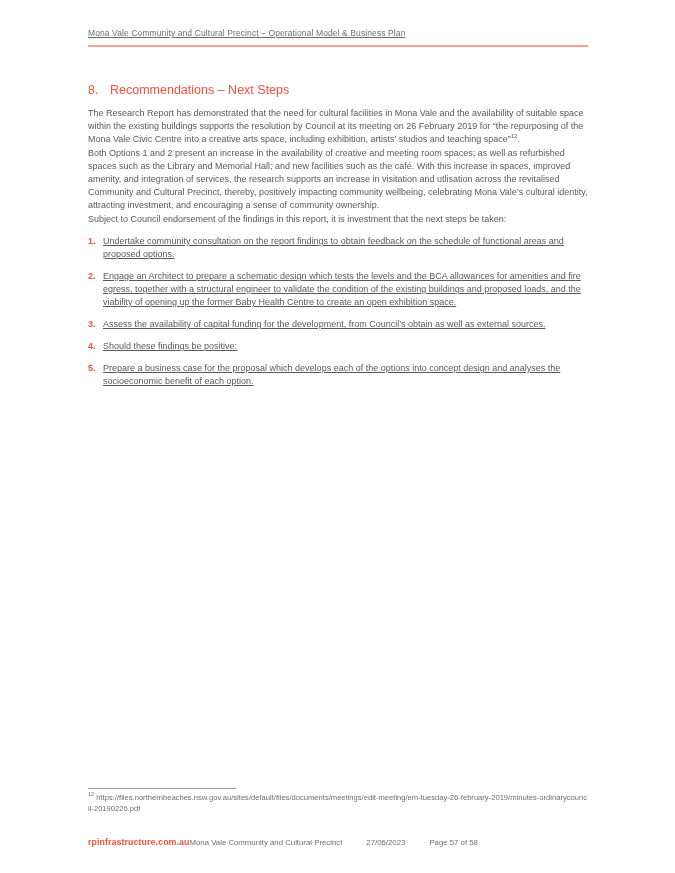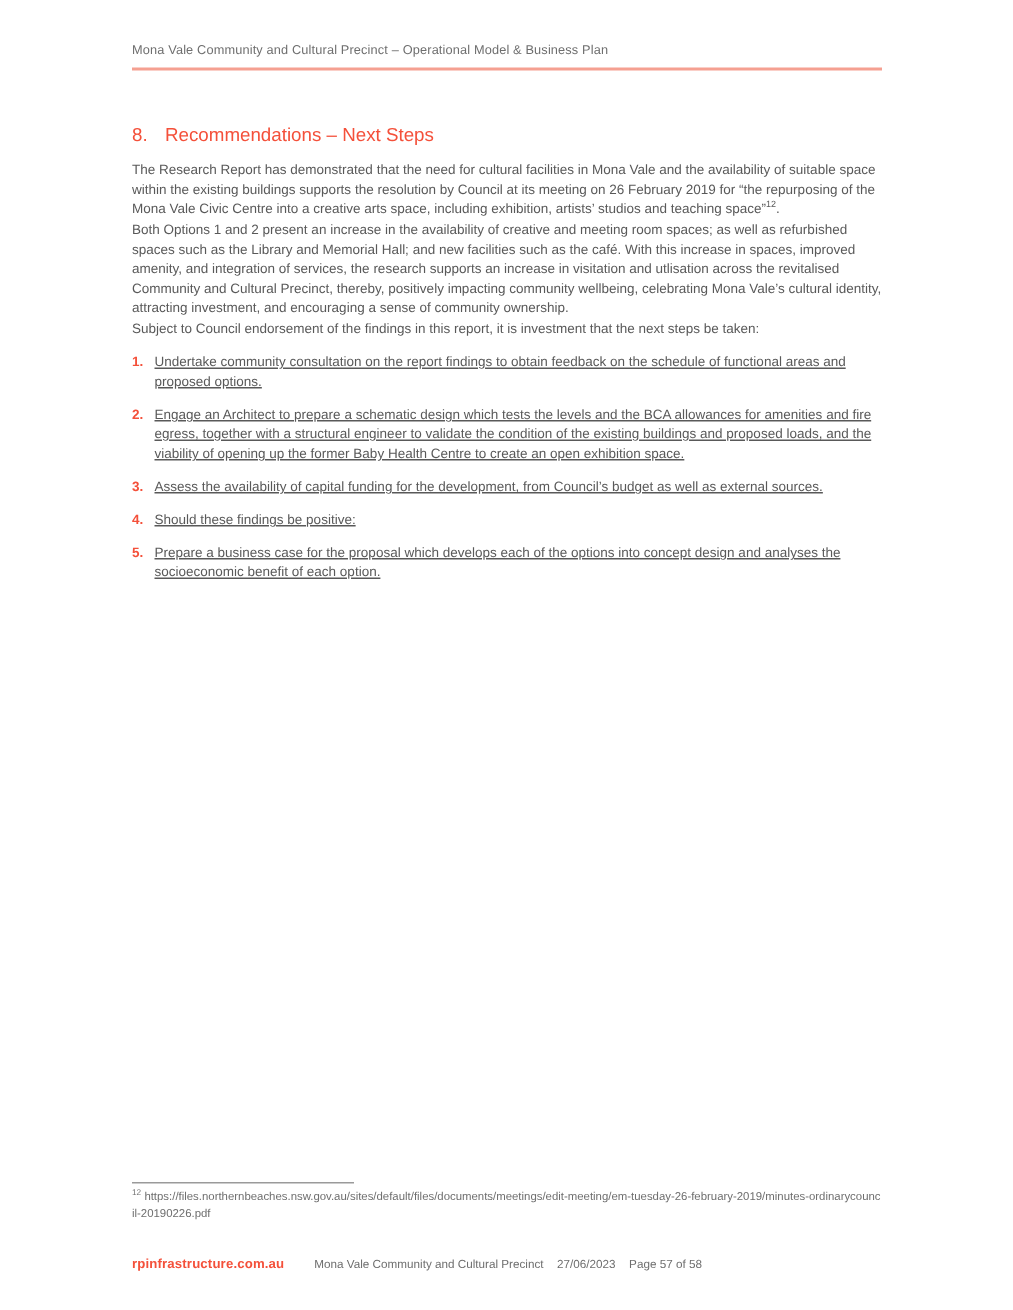--- a/index.html
+++ b/index.html
@@ -21,20 +21,21 @@
     width: 500px;
     top: 0;
   }
 
   
   .doc-header-title {
     margin-top: 28px;
     font-size: 8.5px;
     color: #6e6e6e;
     letter-spacing: 0.1px;
+    text-decoration: underline;
   }
   .doc-header-rule {
     margin-top: 7px;
     height: 2px;
     background: #f5a091;
     border: none;
   }
 
   
   .section-heading {
@@ -115,22 +116,21 @@
   .footer-site {
     font-size: 8.8px;
     font-weight: bold;
     color: #f4503a;
     letter-spacing: 0.1px;
   }
   .footer-meta {
     font-size: 7.8px;
     color: #6e6e6e;
     display: flex;
-    gap: 9px;
-    padding-left: 20px;
+    gap: 24px;
   }
 </style>
 </head>
 <body>
 
 <div class="page">
 
   <div class="content">
 
     <div class="doc-header-title">Mona Vale Community and Cultural Precinct – Operational Model &amp; Business Plan</div>
@@ -154,21 +154,21 @@
         <span class="item-text">Undertake community consultation on the report findings to obtain feedback on the schedule of functional areas and proposed options.</span>
       </div>
 
       <div class="num-item">
         <span class="marker">2.</span>
         <span class="item-text">Engage an Architect to prepare a schematic design which tests the levels and the BCA allowances for amenities and fire egress, together with a structural engineer to validate the condition of the existing buildings and proposed loads, and the viability of opening up the former Baby Health Centre to create an open exhibition space.</span>
       </div>
 
       <div class="num-item">
         <span class="marker">3.</span>
-        <span class="item-text">Assess the availability of capital funding for the development, from Council’s budget as well as external sources.</span>
+        <span class="item-text">Assess the availability of capital funding for the development, from Council’s obtain as well as external sources.</span>
       </div>
 
       <div class="num-item">
         <span class="marker">4.</span>
         <span class="item-text">Should these findings be positive:</span>
       </div>
 
       <div class="num-item">
         <span class="marker">5.</span>
         <span class="item-text">Prepare a business case for the proposal which develops each of the options into concept design and analyses the socioeconomic benefit of each option.</span>

